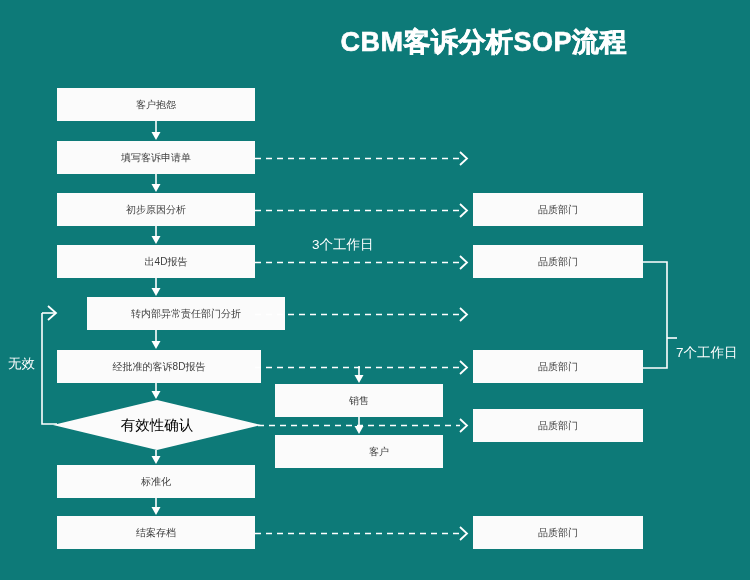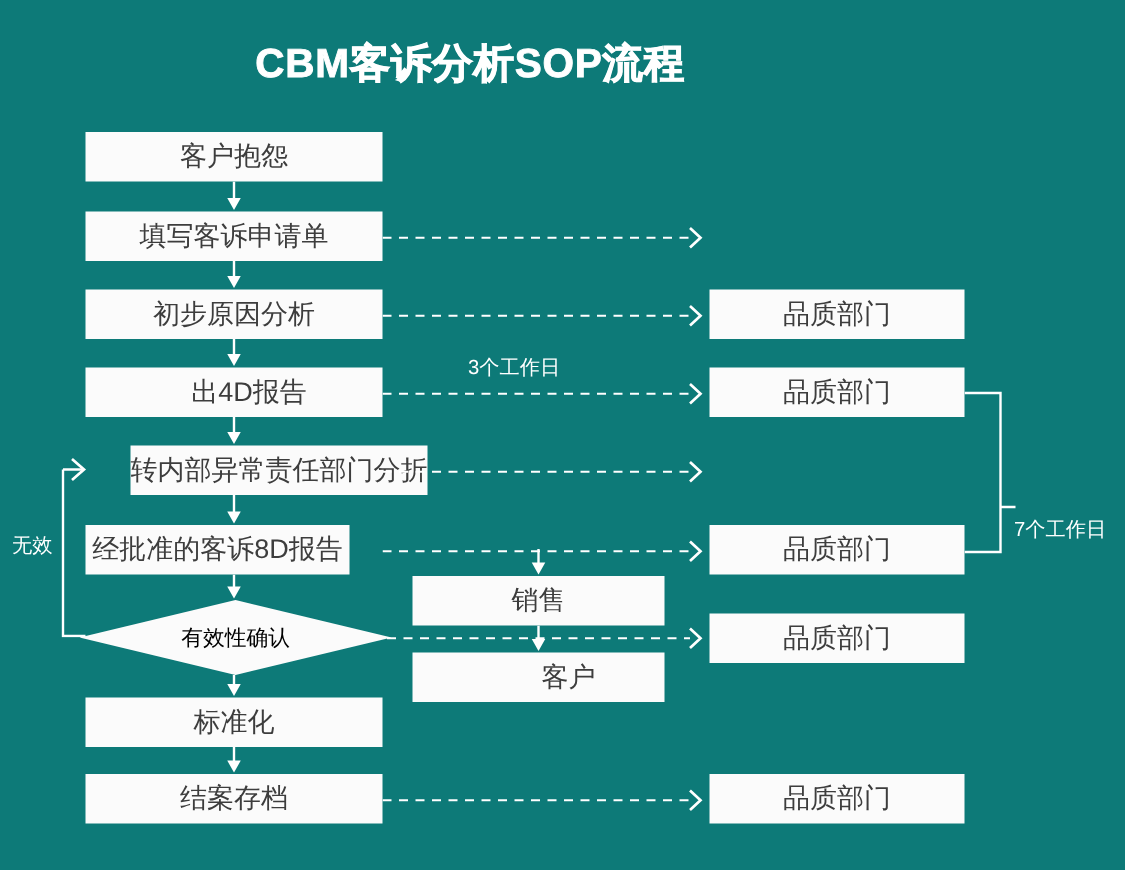--- a/index.html
+++ b/index.html
@@ -17,33 +17,33 @@
     width: 750px;
     height: 580px;
     background: #0d7a78;
     overflow: hidden;
   }
   .title {
     position: absolute;
     left: 0;
     top: 22px;
     width: 627px;
-    text-align: center;
+    text-align: right;
     color: #ffffff;
     font-size: 27px;
     font-weight: bold;
     letter-spacing: 0.5px;
     line-height: 40px;
     -webkit-text-stroke: 0.6px #ffffff;
   }
   .node {
     position: absolute;
     background: #fbfbfb;
     color: #3d3d3d;
-    font-size: 18px;
+    font-size: 10px;
     display: flex;
     align-items: center;
     justify-content: center;
     box-sizing: border-box;
     text-align: center;
     line-height: 1.1;
     white-space: nowrap;
   }
   .diamond-wrap {
     position: absolute;
@@ -94,21 +94,21 @@
   <div class="node" style="left:57px; top:88px; width:198px; height:33px;">客户抱怨</div>
 
   <div class="node" style="left:57px; top:141px; width:198px; height:33px;">填写客诉申请单</div>
 
   <div class="node" style="left:57px; top:193px; width:198px; height:33px;">初步原因分析</div>
 
   <div class="node" style="left:57px; top:245px; width:198px; height:33px;padding-left:20px;">出4D报告</div>
 
   <div class="node" style="left:57px; top:297px; width:198px; height:33px;margin-left:30px;">转内部异常责任部门分折</div>
 
-  <div class="node" style="left:57px; top:350px; width:176px; height:33px;">经批准的客诉8D报告</div>
+  <div class="node" style="left:57px; top:350px; width:204px; height:33px;">经批准的客诉8D报告</div>
 
   <div class="diamond-wrap" style="left:53px; top:400px; width:208px; height:50px;">
     <svg width="208" height="50" viewBox="0 0 208 50">
       <polygon points="104,0 208,25 104,50 0,25" fill="#fbfbfb"></polygon>
     </svg>
     <div class="diamond-label">有效性确认</div>
   </div>
 
   <div class="node" style="left:57px; top:465px; width:198px; height:33px;">标准化</div>
 

